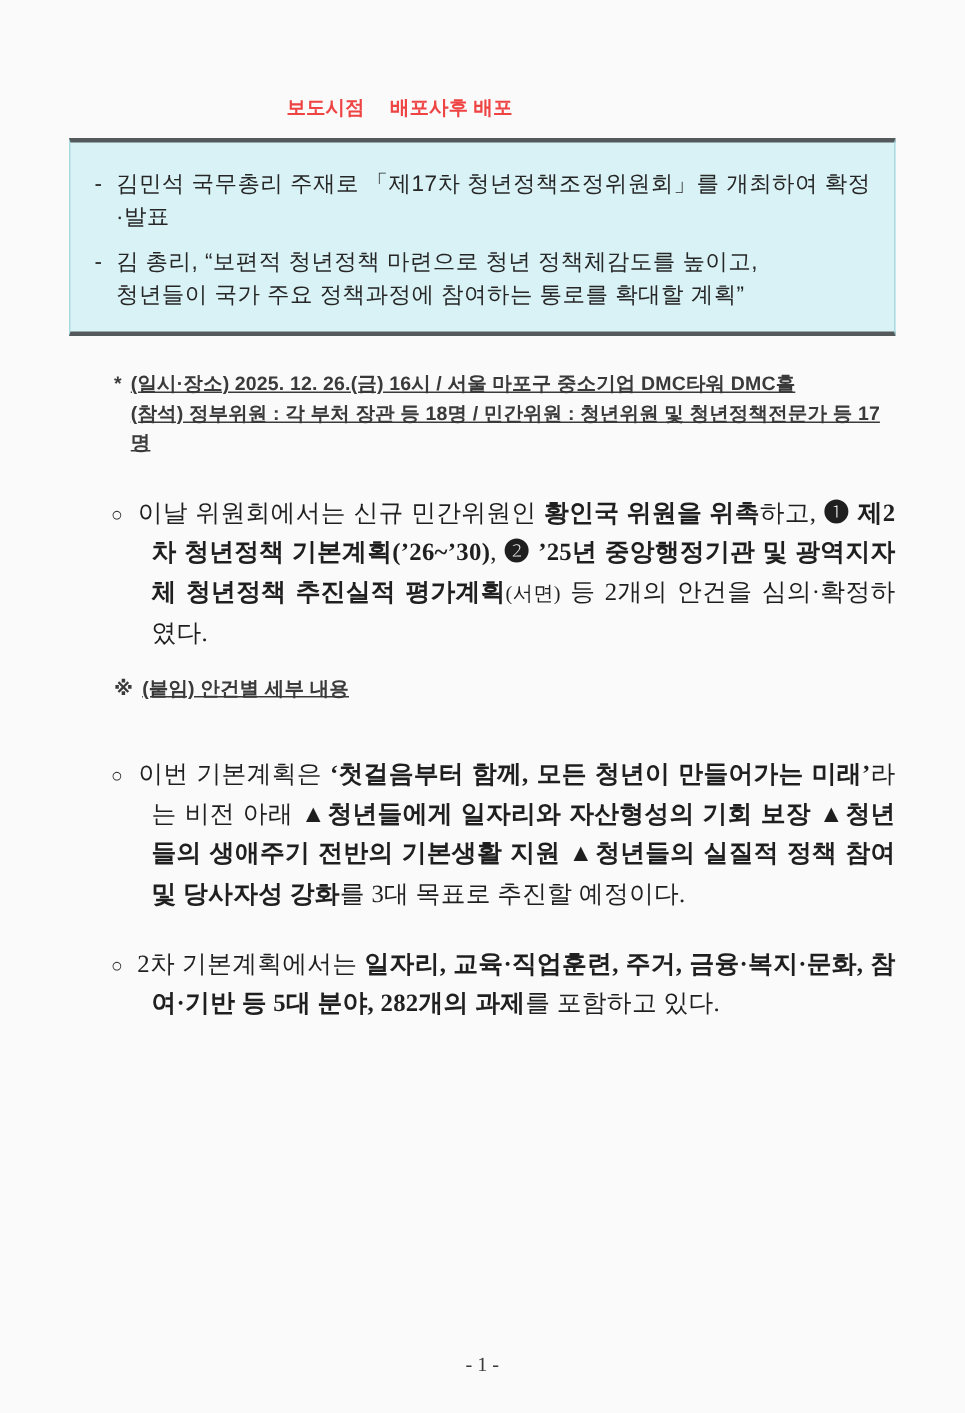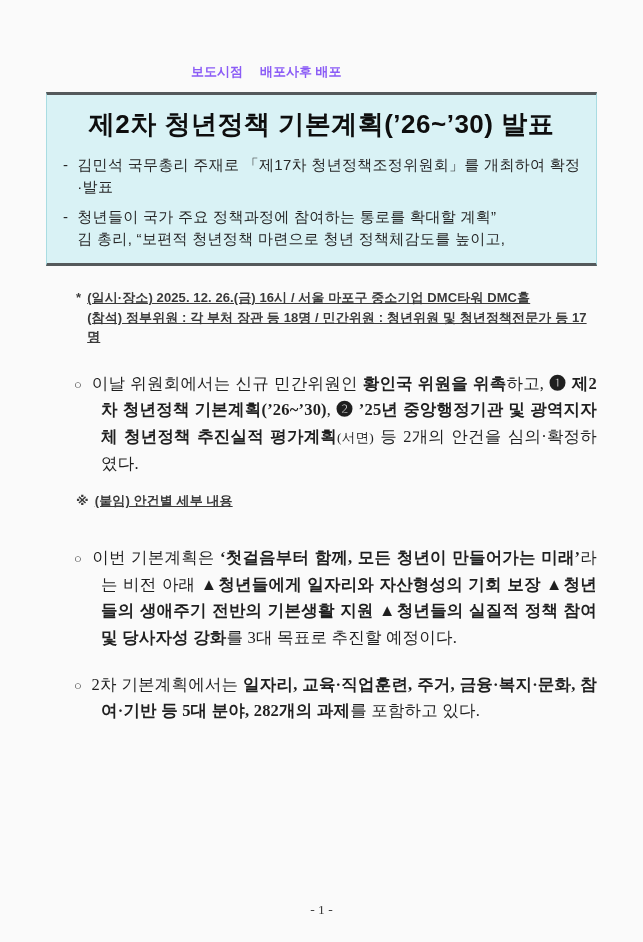--- a/index.html
+++ b/index.html
@@ -42,21 +42,21 @@
     text-align: center;
     font-size: 23px; letter-spacing: 7px;
     color: #1c1c1c;
   }
 
   
   .info-row {
     display: flex; align-items: flex-end;
     margin: 15px 0 11px 145px;
     font-family: "Liberation Sans", "DejaVu Sans", sans-serif;
-    font-weight: bold; font-size: 13px; color: #8b5cf6;
+    font-weight: bold; font-size: 13px; color: #ef4444;
     white-space: nowrap;
   }
   .info-row .lab1 { margin-right: 17px; }
   .info-row .val1 { margin-right: 25px; }
   .info-row .lab2 { }
 
   
   .title-box {
     background: #d9f2f5;
     border-top: 3px solid #54595b;
@@ -132,32 +132,31 @@
 <div class="page">
 
 
   <div class="info-row">
     <span class="lab1">보도시점</span>
     <span class="lab2">배포</span>
     <span class="val2">사후 배포</span>
   </div>
 
   <div class="title-box">
-    <div class="main-title">제2차 청년정책 기본계획(’26~’30) 발표</div>
     <div class="tb-bullet">
       <span class="tb-dash">-</span>
       <span class="tb-lines">
           <div>김민석 국무총리 주재로 「제17차 청년정책조정위원회」를 개최하여 확정·발표</div>
         </span>
     </div>
     <div class="tb-bullet">
       <span class="tb-dash">-</span>
       <span class="tb-lines">
+          <div>김 총리, “보편적 청년정책 마련으로 청년 정책체감도를 높이고,</div>
           <div>청년들이 국가 주요 정책과정에 참여하는 통로를 확대할 계획”</div>
-          <div>김 총리, “보편적 청년정책 마련으로 청년 정책체감도를 높이고,</div>
         </span>
     </div>
   </div>
 
   <div class="body-area">
 
 
     <div class="note">
       <span class="nmark">*</span>
       <span class="nlines">

